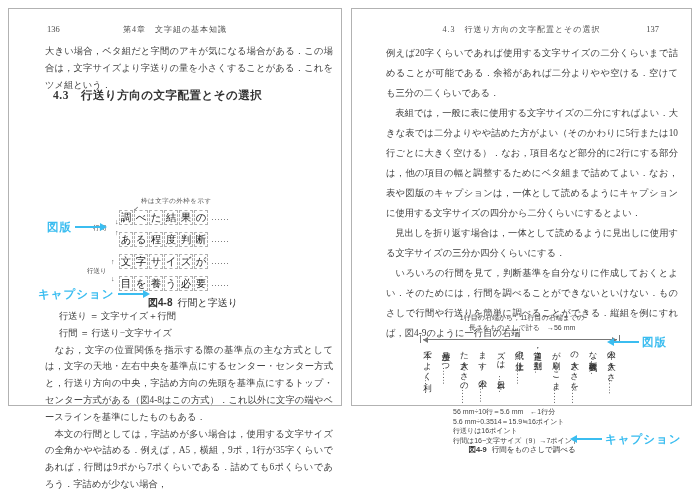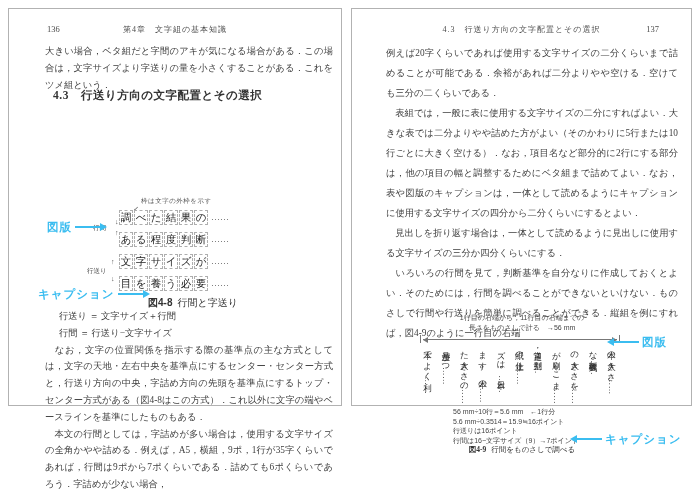--- a/index.html
+++ b/index.html
@@ -55,21 +55,21 @@
              border-top:3px solid transparent; border-bottom:3px solid transparent; }
   .measure .mline::before { left:0; border-right:5px solid #777; }
   .measure .mline::after  { right:0; border-left:5px solid #777; }
   .fig49-cols { position:absolute; top:34px; left:8px; width:200px; height:70px;
                 display:flex; flex-direction:row-reverse; justify-content:space-between; }
   .vcol { writing-mode:vertical-rl; text-orientation:mixed; font-size:8.5px; letter-spacing:0.5px;
           color:#2e2e2e; line-height:16px; }
   .fig49-calc { position:absolute; top:96px; left:41px; font-family:"Liberation Sans","DejaVu Sans",sans-serif;
                 font-size:7px; line-height:9.5px; color:#444; text-align:left; }
   .fig49-caption { position:absolute; top:134px; left:0; width:100%; text-align:center;
-                   font-family:Liberation Serif, serif; font-size:7.5px; color:#333; }
+                   font-family:Liberation Sans, sans-serif; font-size:7.5px; color:#333; }
 
   
   .blue-ann { position:absolute; font-family:"Liberation Sans","DejaVu Sans",sans-serif;
               font-size:11.5px; font-weight:bold; color:#3bbdf0; letter-spacing:1px; white-space:nowrap; }
   .barrow { display:inline-block; vertical-align:middle; width:26px; height:2px; background:#3bbdf0;
             position:relative; margin:0 3px 2px 3px; }
   .barrow.right::after { content:""; position:absolute; right:-6px; top:-3px;
             border-left:7px solid #3bbdf0; border-top:4px solid transparent; border-bottom:4px solid transparent; }
   .barrow.left::before { content:""; position:absolute; left:-6px; top:-3px;
             border-right:7px solid #3bbdf0; border-top:4px solid transparent; border-bottom:4px solid transparent; }

